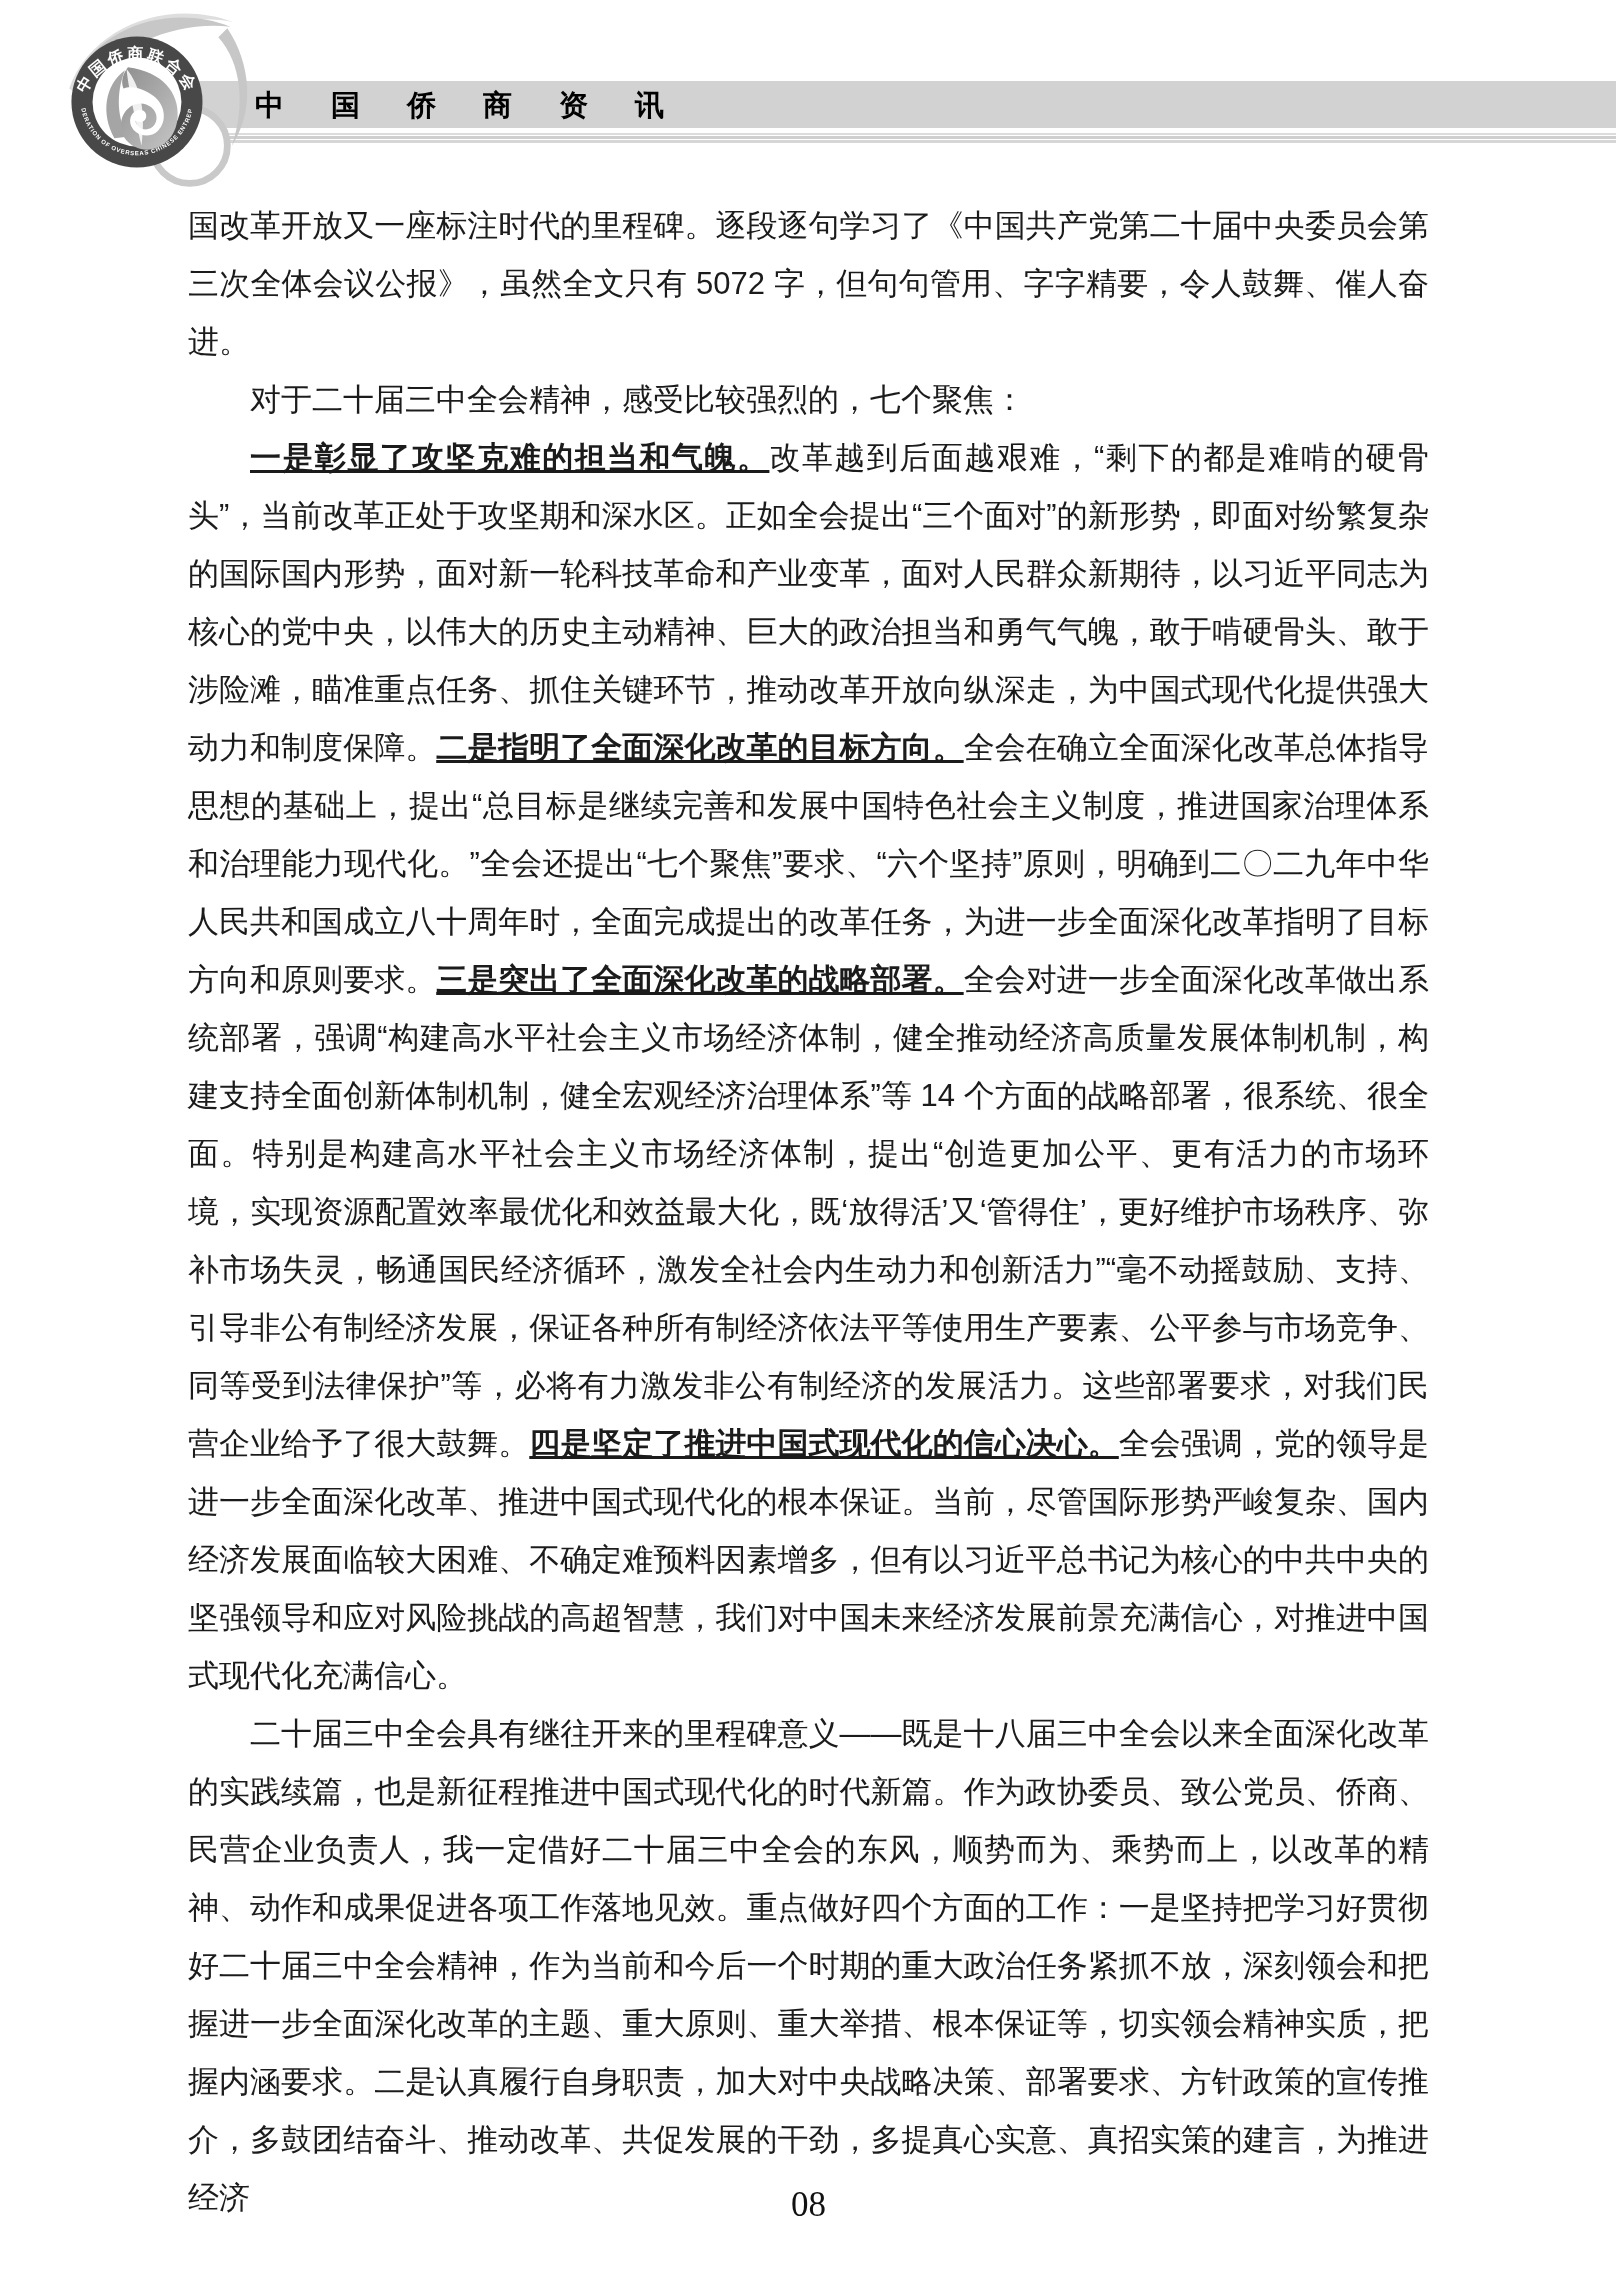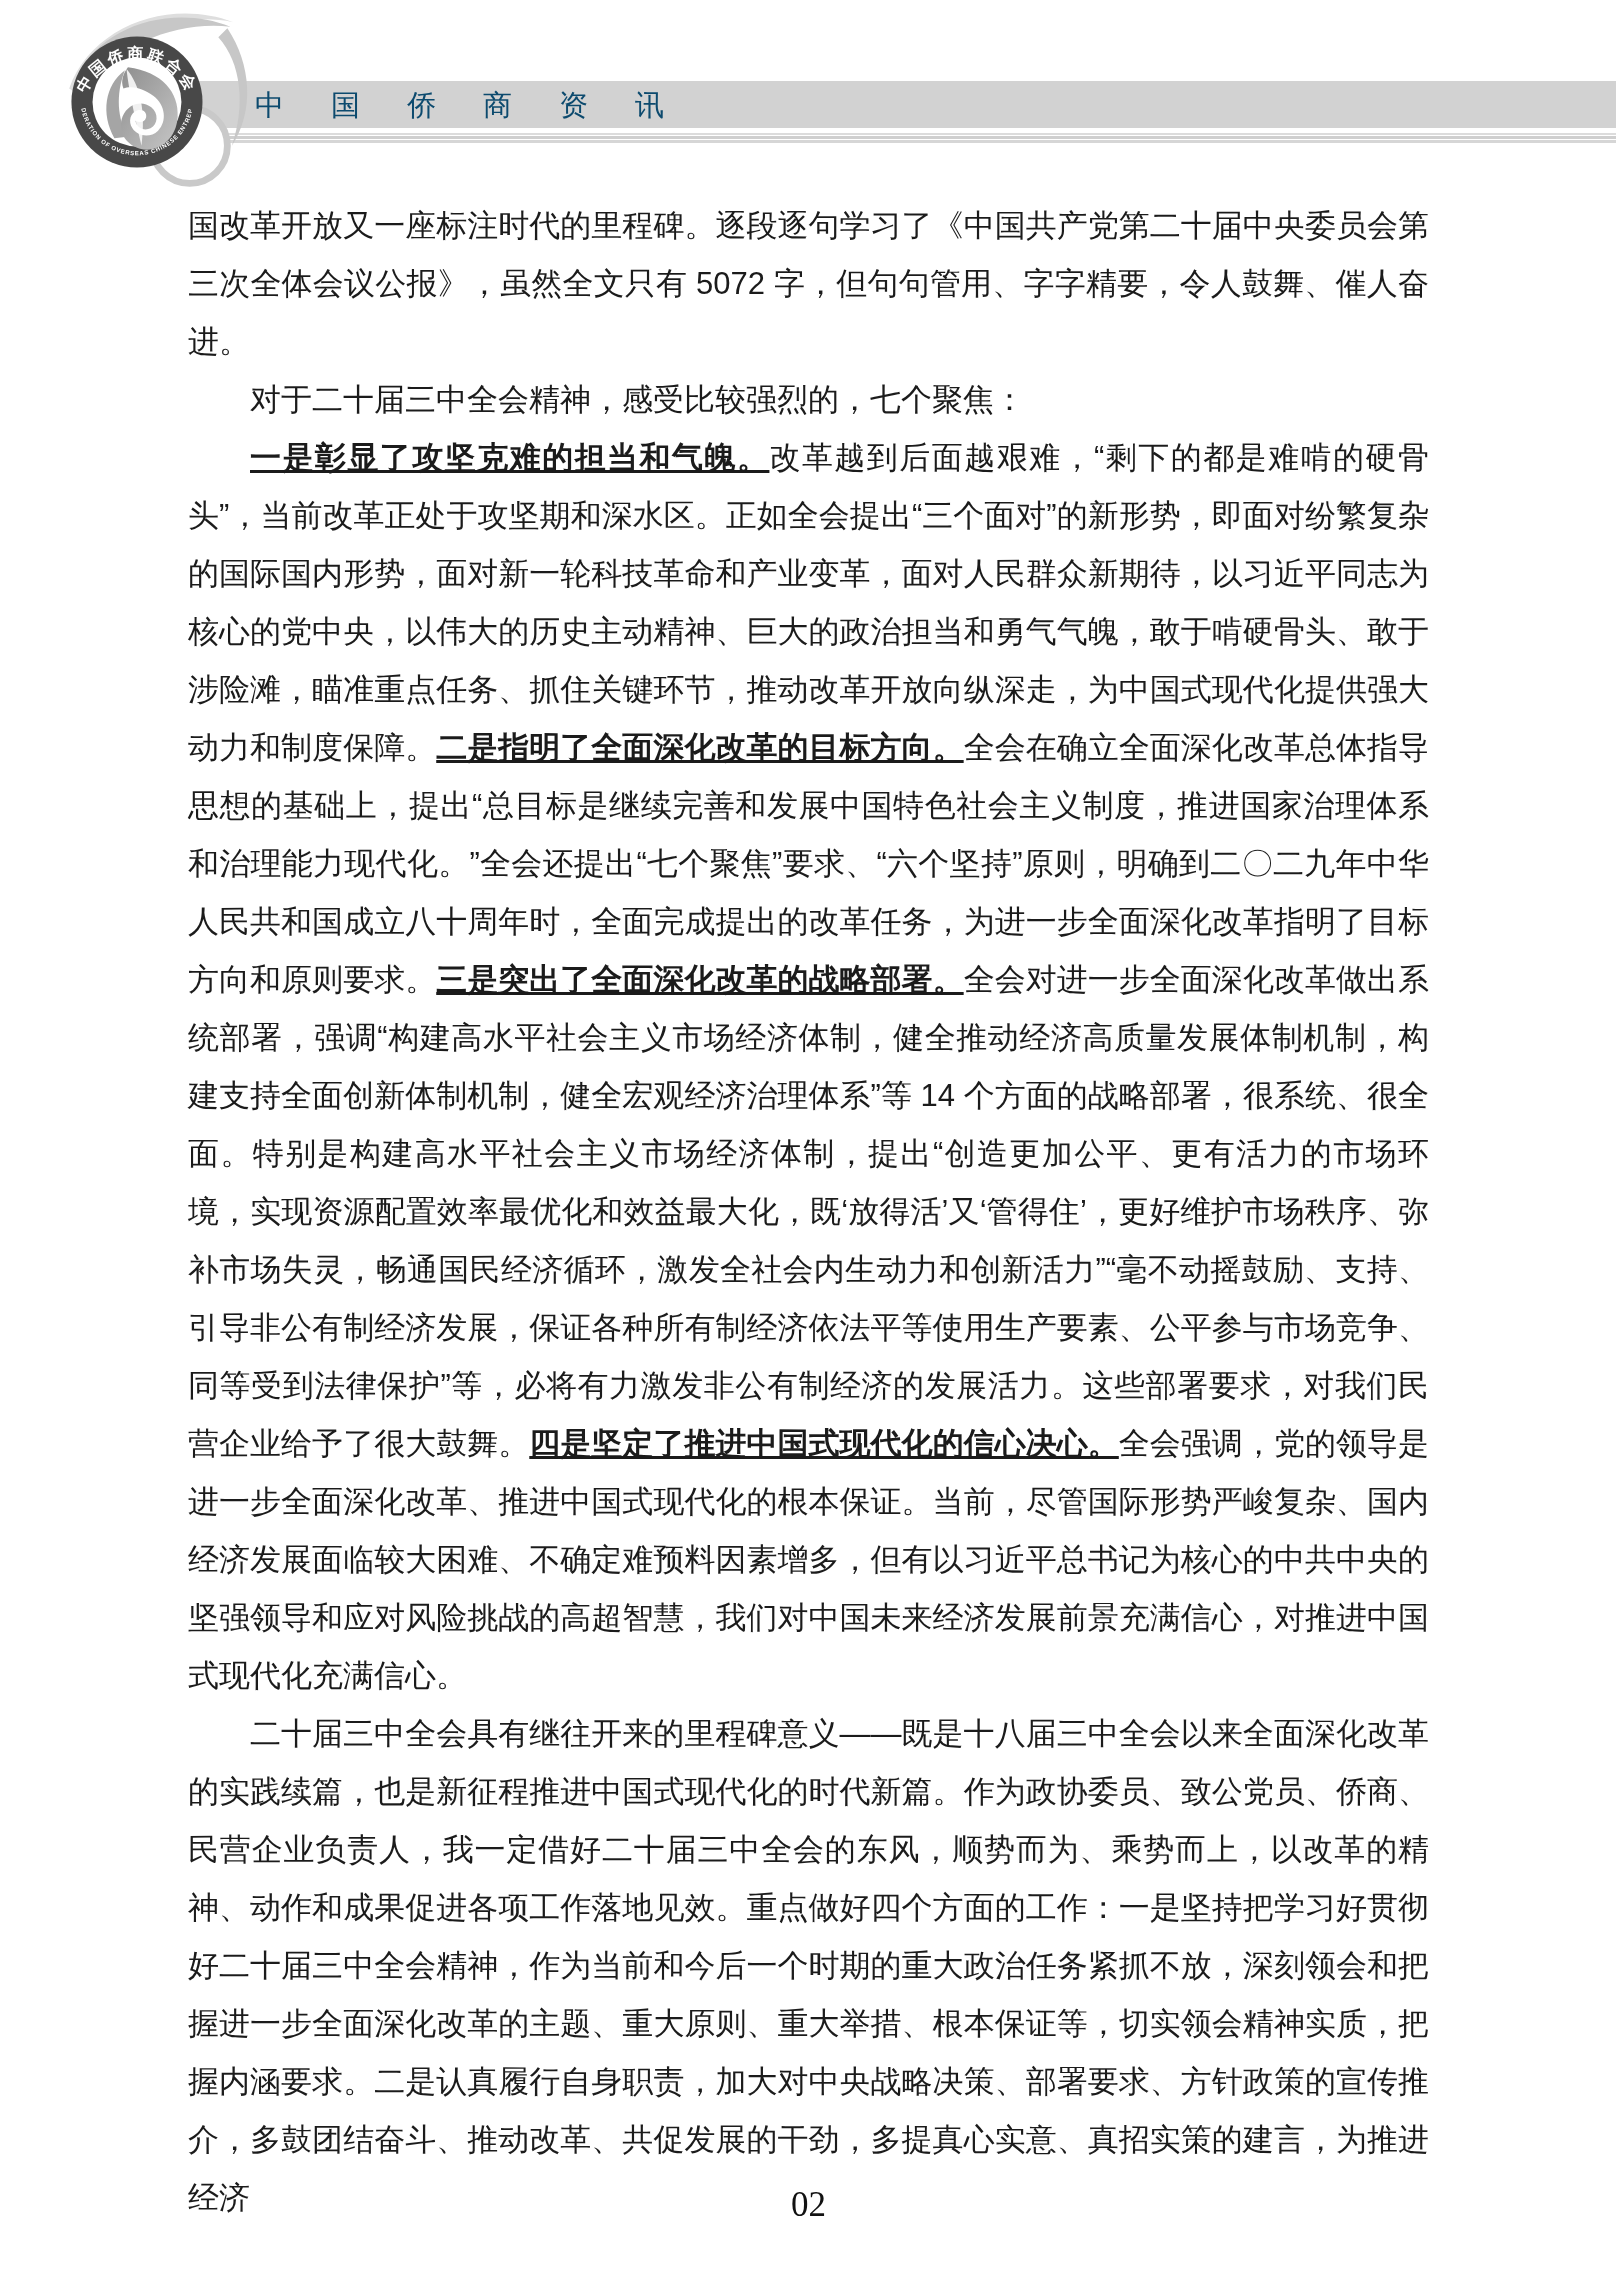--- a/index.html
+++ b/index.html
@@ -8,21 +8,21 @@
     font-family:"Liberation Sans","DejaVu Sans",sans-serif;
     -webkit-font-smoothing:antialiased;
   }
   
   .masthead-bar{
     position:absolute;left:199px;top:81px;width:1417px;height:47px;
     background:#d2d2d2;
   }
   .masthead-title{
     position:absolute;left:56px;top:0;height:47px;line-height:48px;
-    font-size:29px;letter-spacing:47px;color:#0c4a6e;font-weight:400;
+    font-size:29px;letter-spacing:47px;color:#000000;font-weight:700;
     white-space:nowrap;
   }
   .header-stripes{position:absolute;left:199px;top:133px;width:1417px;height:9.8px;}
   .stripe{position:absolute;left:0;width:100%;}
   .stripe-1{top:0;height:2.3px;background:#dcdcdc;}
   .stripe-2{top:3px;height:3px;background:#cfcfcf;}
   .stripe-3{top:6.8px;height:3px;background:#d6d6d6;}
   .federation-logo{position:absolute;left:30px;top:3.8px;width:226px;height:196px;}
   
   .article-body{
@@ -99,14 +99,14 @@
   </svg>
 </div>
 
 <div class="article-body">
     <p class=""><span>国改革开放又一座标注时代的里程碑。逐段逐句学习了《中国共产党第二十届中央委员会第三次全体会议公报》，虽然全文只有 5072 字，但句句管用、字字精要，令人鼓舞、催人奋进。</span></p>
     <p class="indent"><span>对于二十届三中全会精神，感受比较强烈的，七个聚焦：</span></p>
     <p class="indent"><span class="bold">一是彰显了攻坚克难的担当和气魄。</span><span>改革越到后面越艰难，“剩下的都是难啃的硬骨头”，当前改革正处于攻坚期和深水区。正如全会提出“三个面对”的新形势，即面对纷繁复杂的国际国内形势，面对新一轮科技革命和产业变革，面对人民群众新期待，以习近平同志为核心的党中央，以伟大的历史主动精神、巨大的政治担当和勇气气魄，敢于啃硬骨头、敢于涉险滩，瞄准重点任务、抓住关键环节，推动改革开放向纵深走，为中国式现代化提供强大动力和制度保障。</span><span class="bold">二是指明了全面深化改革的目标方向。</span><span>全会在确立全面深化改革总体指导思想的基础上，提出“总目标是继续完善和发展中国特色社会主义制度，推进国家治理体系和治理能力现代化。”全会还提出“七个聚焦”要求、“六个坚持”原则，明确到二〇二九年中华人民共和国成立八十周年时，全面完成提出的改革任务，为进一步全面深化改革指明了目标方向和原则要求。</span><span class="bold">三是突出了全面深化改革的战略部署。</span><span>全会对进一步全面深化改革做出系统部署，强调“构建高水平社会主义市场经济体制，健全推动经济高质量发展体制机制，构建支持全面创新体制机制，健全宏观经济治理体系”等 14 个方面的战略部署，很系统、很全面。特别是构建高水平社会主义市场经济体制，提出“创造更加公平、更有活力的市场环境，实现资源配置效率最优化和效益最大化，既‘放得活’又‘管得住’，更好维护市场秩序、弥补市场失灵，畅通国民经济循环，激发全社会内生动力和创新活力”“毫不动摇鼓励、支持、引导非公有制经济发展，保证各种所有制经济依法平等使用生产要素、公平参与市场竞争、同等受到法律保护”等，必将有力激发非公有制经济的发展活力。这些部署要求，对我们民营企业给予了很大鼓舞。</span><span class="bold">四是坚定了推进中国式现代化的信心决心。</span><span>全会强调，党的领导是进一步全面深化改革、推进中国式现代化的根本保证。当前，尽管国际形势严峻复杂、国内经济发展面临较大困难、不确定难预料因素增多，但有以习近平总书记为核心的中共中央的坚强领导和应对风险挑战的高超智慧，我们对中国未来经济发展前景充满信心，对推进中国式现代化充满信心。</span></p>
     <p class="indent"><span>二十届三中全会具有继往开来的里程碑意义——既是十八届三中全会以来全面深化改革的实践续篇，也是新征程推进中国式现代化的时代新篇。作为政协委员、致公党员、侨商、民营企业负责人，我一定借好二十届三中全会的东风，顺势而为、乘势而上，以改革的精神、动作和成果促进各项工作落地见效。重点做好四个方面的工作：一是坚持把学习好贯彻好二十届三中全会精神，作为当前和今后一个时期的重大政治任务紧抓不放，深刻领会和把握进一步全面深化改革的主题、重大原则、重大举措、根本保证等，切实领会精神实质，把握内涵要求。二是认真履行自身职责，加大对中央战略决策、部署要求、方针政策的宣传推介，多鼓团结奋斗、推动改革、共促发展的干劲，多提真心实意、真招实策的建言，为推进经济</span></p>
   </div>
 
-<div class="page-number">02</div>
+<div class="page-number">08</div>
 
 
 </body></html>

